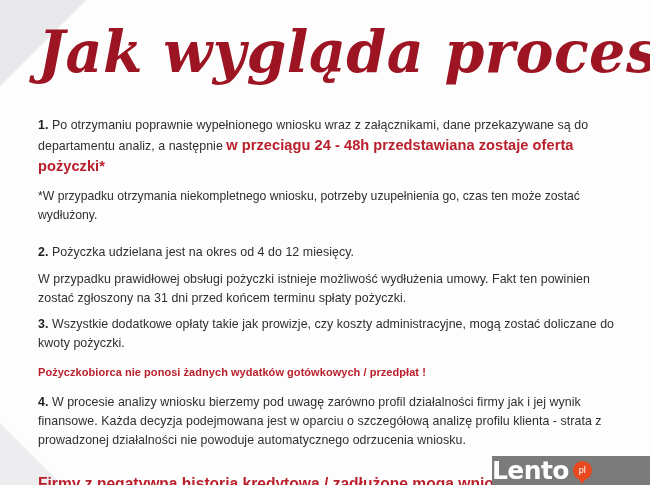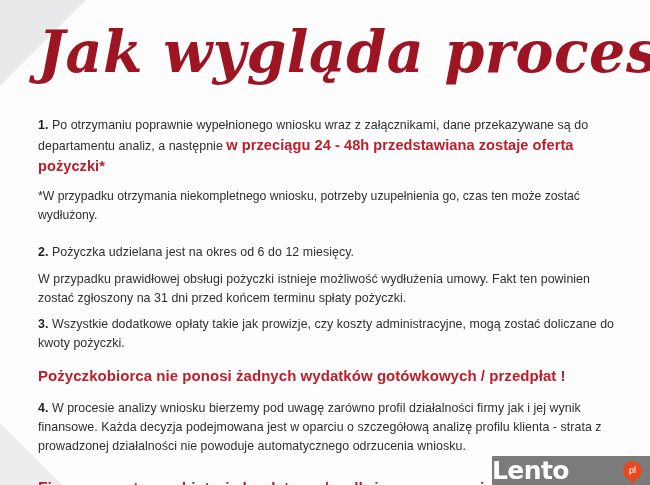--- a/index.html
+++ b/index.html
@@ -76,21 +76,21 @@
   }
   .footnote {
     font-size: 12.2px;
     line-height: 1.55;
     color: #2f2f31;
     margin: 9px 0 18px 0;
   }
   .red-banner {
     color: #b9202c;
     font-weight: 700;
-    font-size: 15px;
+    font-size: 11px;
     line-height: 1.45;
     margin: 12px 0 12px 0;
     letter-spacing: 0.05px;
   }
   .red-banner-last {
     color: #b9202c;
     font-weight: 700;
     font-size: 15.6px;
     line-height: 1.5;
     margin: 22px 0 0 0;
@@ -101,21 +101,21 @@
   
   .watermark {
     position: absolute;
     right: 0;
     bottom: 0;
     width: 158px;
     height: 29px;
     background: #7b7b7b;
     display: flex;
     align-items: center;
-    justify-content: space-between;
+    justify-content: flex-start;
     padding-right: 8px;
     box-sizing: border-box;
   }
   .wm-text {
     color: #ffffff;
     font-family: "DejaVu Sans", "Liberation Sans", sans-serif;
     font-weight: 700;
     font-size: 25px;
     line-height: 25px;
     letter-spacing: -0.6px;
@@ -160,21 +160,21 @@
   <div class="corner-bl"></div>
 
   <div class="title">Jak wygląda proces?</div>
 
   <div class="content">
 
     <p class="para tight"><span class="num">1.</span><span> Po otrzymaniu poprawnie wypełnionego wniosku wraz z załącznikami, dane przekazywane są do departamentu analiz, a następnie </span><span class="red-inline">w przeciągu 24 - 48h przedstawiana zostaje oferta pożyczki*</span></p>
 
     <p class="footnote">*W przypadku otrzymania niekompletnego wniosku, potrzeby uzupełnienia go, czas ten może zostać wydłużony.</p>
 
-    <p class="para"><span class="num">2.</span><span> Pożyczka udzielana jest na okres od 6 do 12 miesięcy.</span></p>
+    <p class="para"><span class="num">2.</span><span> Pożyczka udzielana jest na okres od 4 do 12 miesięcy.</span></p>
 
     <p class="para">W przypadku prawidłowej obsługi pożyczki istnieje możliwość wydłużenia umowy. Fakt ten powinien zostać zgłoszony na 31 dni przed końcem terminu spłaty pożyczki.</p>
 
     <p class="para"><span class="num">3.</span><span> Wszystkie dodatkowe opłaty takie jak prowizje, czy koszty administracyjne, mogą zostać doliczane do kwoty pożyczki.</span></p>
 
     <p class="red-banner">Pożyczkobiorca nie ponosi żadnych wydatków gotówkowych / przedpłat !</p>
 
     <p class="para"><span class="num">4.</span><span> W procesie analizy wniosku bierzemy pod uwagę zarówno profil działalności firmy jak i jej wynik finansowe. Każda decyzja podejmowana jest w oparciu o szczegółową analizę profilu klienta - strata z prowadzonej działalności nie powoduje automatycznego odrzucenia wniosku.</span></p>
 
     <p class="red-banner-last">Firmy z negatywną historią kredytową / zadłużone mogą wnioskować o pożyczkę.</p>

